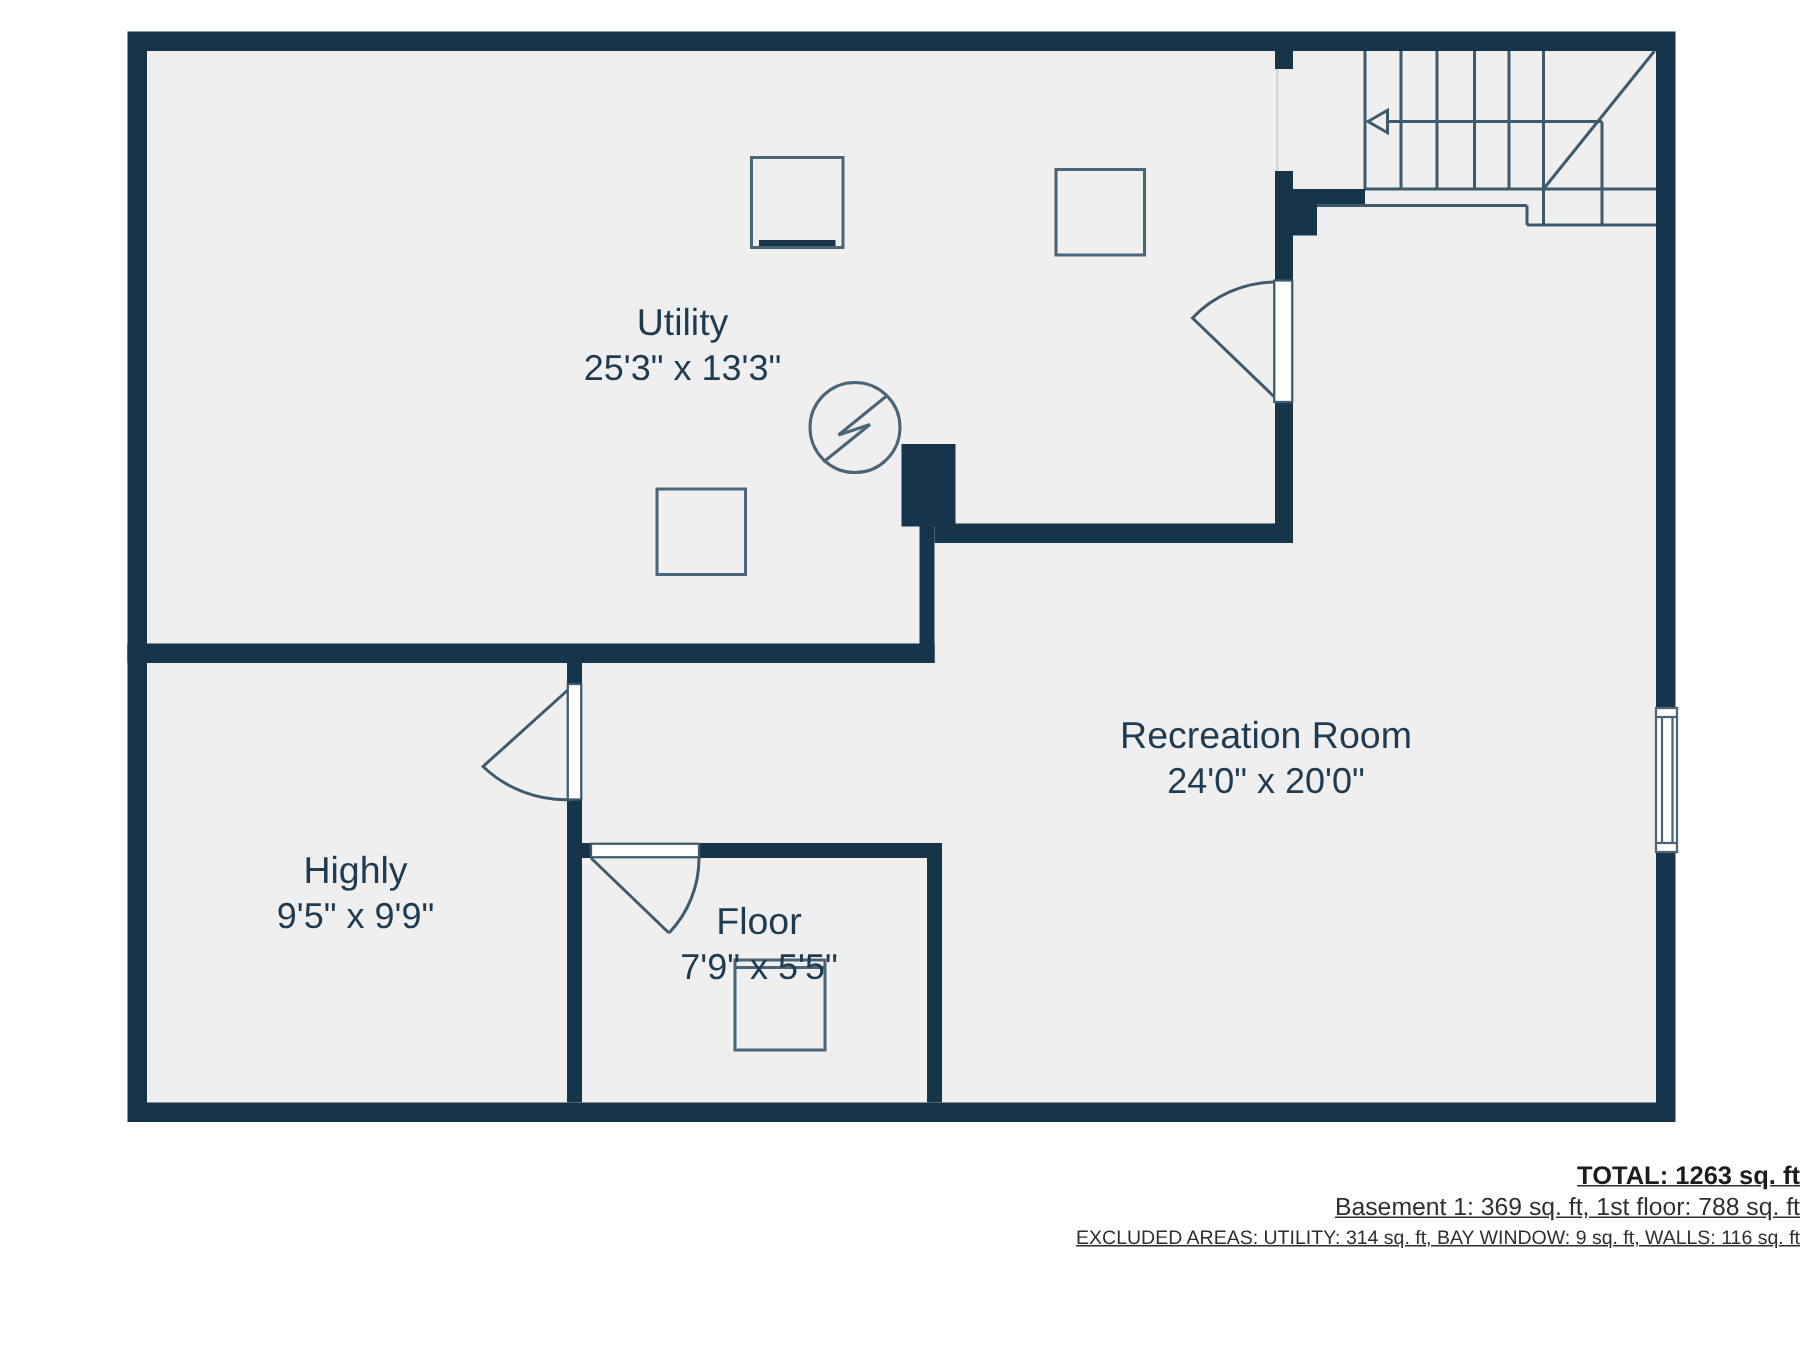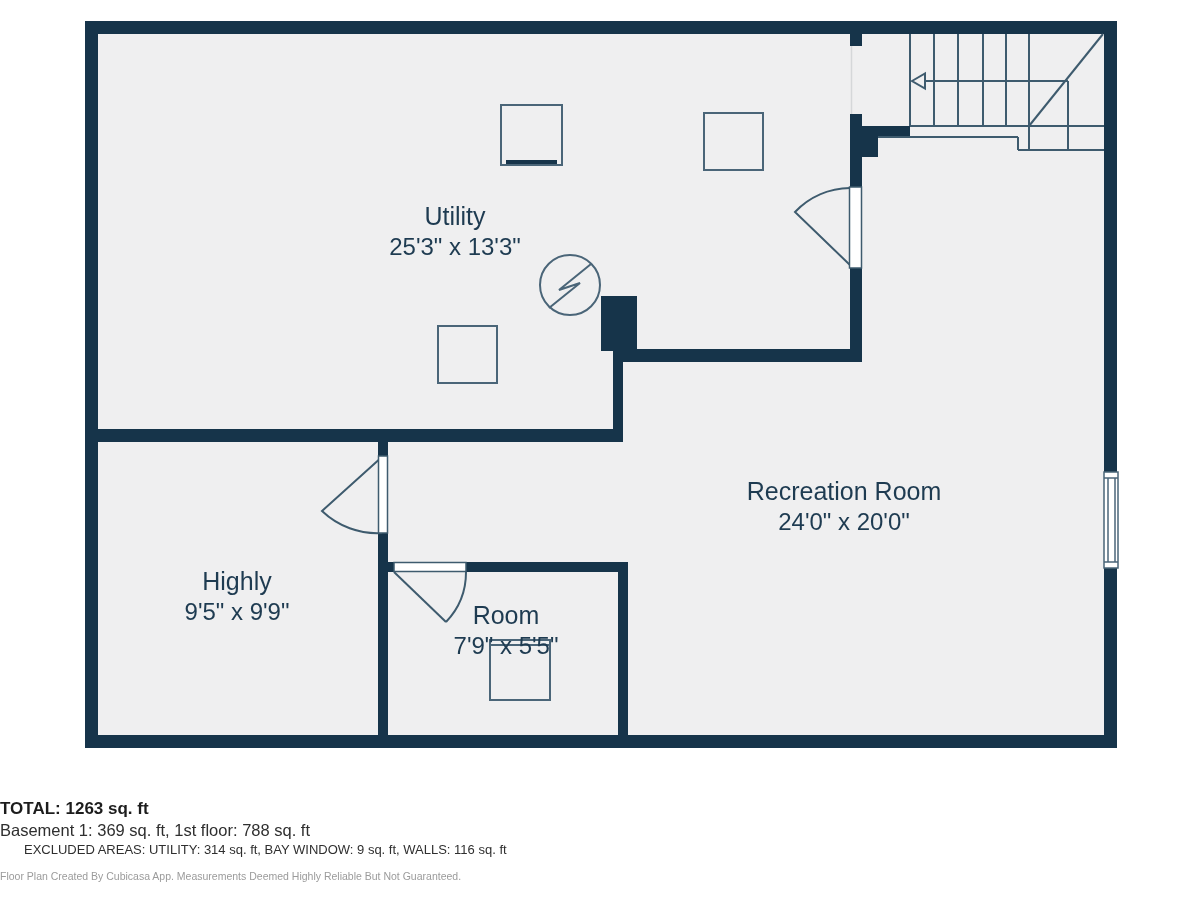--- a/index.html
+++ b/index.html
@@ -3,21 +3,21 @@
 <meta charset="utf-8">
 <style>
   html,body{margin:0;padding:0;background:#ffffff;}
   .canvas{position:relative;width:1200px;height:900px;background:#ffffff;overflow:hidden;
           font-family:"Liberation Sans", sans-serif;}
   .plan-svg{position:absolute;left:0;top:0;}
   .room-label{position:absolute;transform:translate(-50%,-50%);text-align:center;
               color:#1E3B51;line-height:1.28;white-space:nowrap;}
   .room-label .rname{font-size:25px;}
   .room-label .rdims{font-size:24px;}
-  .summary{position:absolute;left:0;top:799px;width:100%;text-align:left;color:#2F2F2F;}
+  .summary{position:absolute;left:0;top:774px;width:100%;text-align:right;color:#2F2F2F;text-decoration:underline;}
   .summary .total{font-size:17px;font-weight:bold;color:#1c1c1c;margin:0 0 2px 0;}
   .summary .floors{font-size:16.5px;margin:0 0 2px 0;}
   .summary .excluded{font-size:13px;margin:0;padding-left:24px;}
   .summary .disclaimer{font-size:10.5px;color:#9B9B9B;margin:13px 0 0 0;}
 </style>
 </head>
 <body>
 
 <div class="canvas">
 
@@ -121,24 +121,23 @@
     <div class="rname">Recreation Room</div>
     <div class="rdims">24'0" x 20'0"</div>
   </div>
 
   <div class="room-label" style="left:237px;top:596px;">
     <div class="rname">Highly</div>
     <div class="rdims">9'5" x 9'9"</div>
   </div>
 
   <div class="room-label" style="left:506px;top:630px;">
-    <div class="rname">Room</div>
+    <div class="rname">Floor</div>
     <div class="rdims">7'9" x 5'5"</div>
   </div>
 
   <div class="summary">
     <p class="total">TOTAL: 1263 sq. ft</p>
     <p class="floors">Basement 1: 369 sq. ft, 1st floor: 788 sq. ft</p>
     <p class="excluded">EXCLUDED AREAS: UTILITY: 314 sq. ft, BAY WINDOW: 9 sq. ft, WALLS: 116 sq. ft</p>
-    <p class="disclaimer">Floor Plan Created By Cubicasa App. Measurements Deemed Highly Reliable But Not Guaranteed.</p>
   </div>
 
 </div>
 
 </body></html>

